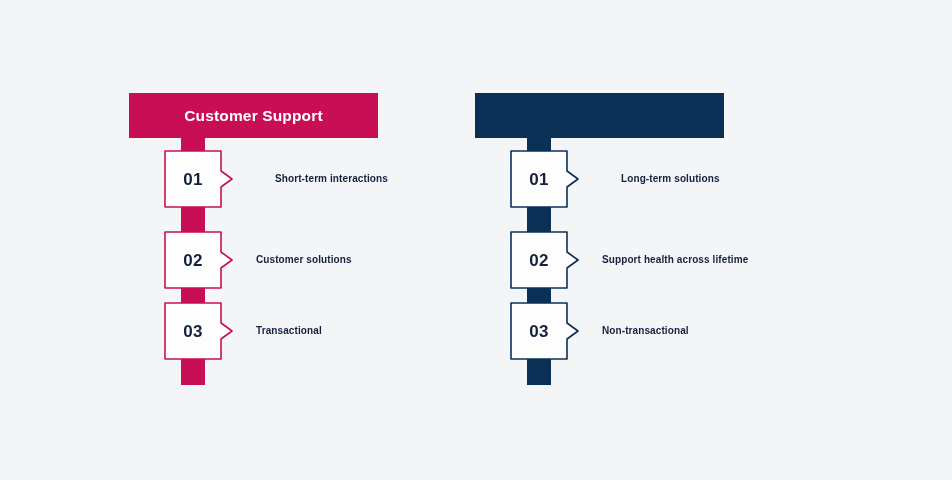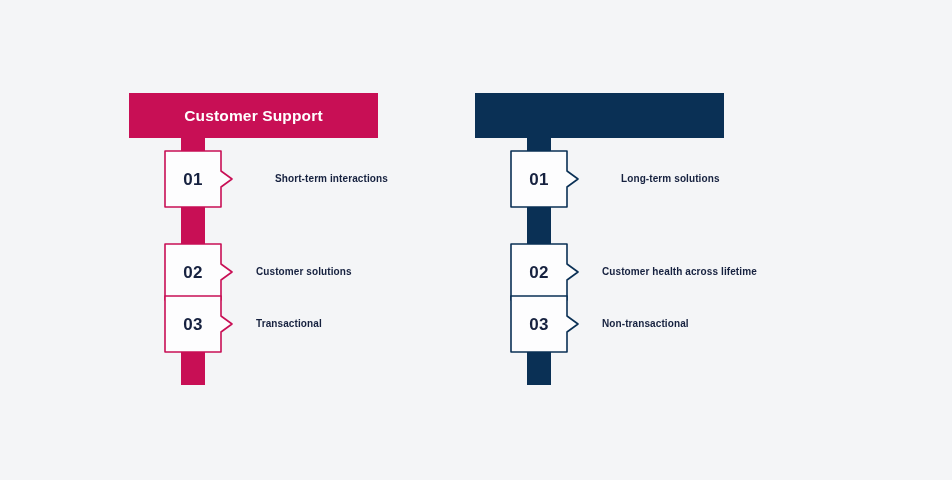--- a/index.html
+++ b/index.html
@@ -61,22 +61,22 @@
 
   
   .row {
     position: absolute;
     left: 0;
     height: 58px;
     display: flex;
     align-items: center;
   }
   .row.r0 { top: 57px; gap: 19px; }
-  .row.r1 { top: 150px; justify-content: flex-end; }
-  .row.r2 { top: 202px; text-align: center; }
+  .row.r1 { top: 138px; justify-content: flex-end; }
+  .row.r2 { top: 209px; text-align: center; }
 
   
   .card {
     position: relative;
     width: 58px;
     height: 58px;
     margin-left: 35px;
     flex: none;
   }
   .card-svg {
@@ -190,21 +190,21 @@
       <span class="row-label">Long-term solutions</span>
     </div>
 
     <div class="row r1">
       <div class="card">
         <svg class="card-svg" viewBox="0 0 70 58">
           <path d="M 1 1 L 57 1 L 57 21 L 68 29 L 57 37 L 57 57 L 1 57 Z" fill="#fdfdfe" stroke-width="1.6" stroke-linejoin="round" stroke="#0a3055"></path>
         </svg>
         <span class="card-number">02</span>
       </div>
-      <span class="row-label">Customer health across lifetime</span>
+      <span class="row-label">Support health across lifetime</span>
     </div>
 
     <div class="row r2">
       <div class="card">
         <svg class="card-svg" viewBox="0 0 70 58">
           <path d="M 1 1 L 57 1 L 57 21 L 68 29 L 57 37 L 57 57 L 1 57 Z" fill="#fdfdfe" stroke-width="1.6" stroke-linejoin="round" stroke="#0a3055"></path>
         </svg>
         <span class="card-number">03</span>
       </div>
       <span class="row-label">Non-transactional</span>

